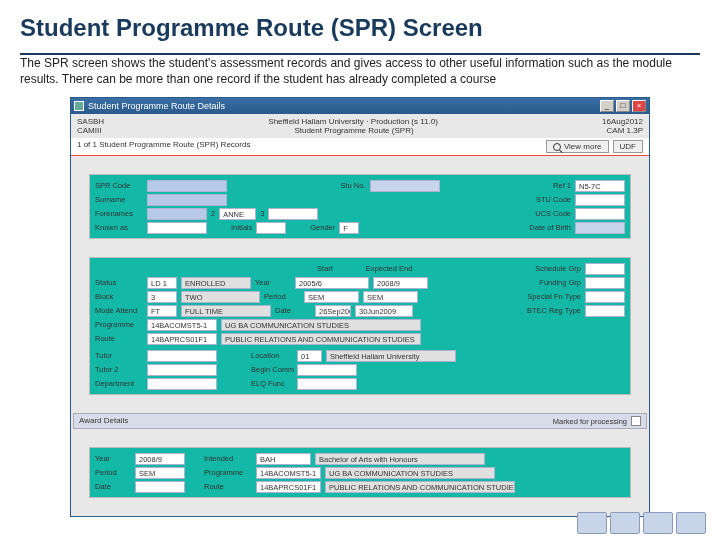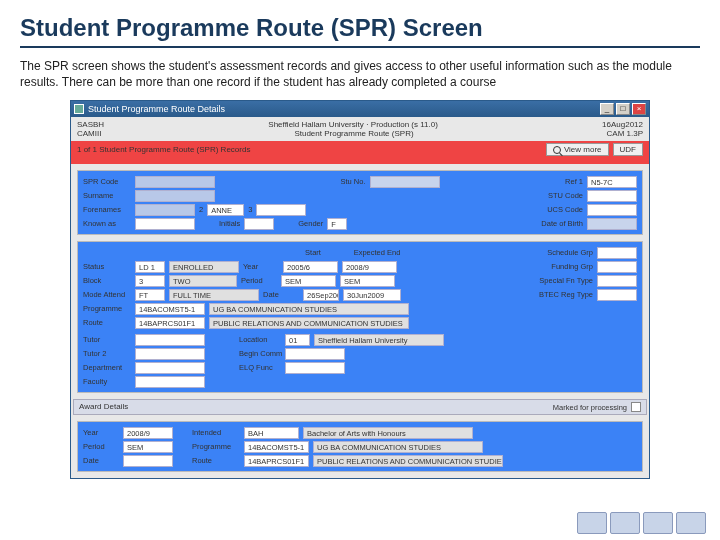--- a/index.html
+++ b/index.html
@@ -1,36 +1,36 @@
 <!DOCTYPE html>
 <html><head>
 <meta charset="utf-8">
 <style>
 *{box-sizing:border-box;margin:0;padding:0;font-family:Arial,sans-serif}
 body{width:720px;height:540px;background:#fff;position:relative;overflow:hidden}
 .slide{padding:14px 20px 0 20px}
-h1{font-size:24px;font-weight:bold;color:#1a3a5c;border-bottom:2px solid #1a3a5c;padding-bottom:4px;margin-bottom:10px}
+h1{font-size:24px;font-weight:bold;color:#1a3a5c;border-bottom:2px solid #1a3a5c;padding-bottom:11px;}
 .intro{font-size:12px;color:#222;line-height:1.35;margin-bottom:10px}
 .window{margin:0 50px;border:1px solid #2a5a8a;background:#e8e8e8;font-size:8px;color:#333}
 .titlebar{background:linear-gradient(#3a6ea5,#2a5a8a);color:#fff;display:flex;align-items:center;padding:2px 3px;height:16px}
 .titlebar .ticon{width:10px;height:10px;background:#6a9;border:1px solid #fff;margin-right:4px}
 .titlebar .ttxt{flex:1;font-size:9px}
 .winbtns{display:flex;gap:2px}
 .winbtn{width:14px;height:12px;background:#d4d0c8;border:1px solid #fff;border-right-color:#888;border-bottom-color:#888;font-size:8px;text-align:center;line-height:10px;color:#000}
 .winbtn.close{background:#d44;color:#fff}
 .hdr{background:#e8e8e8;padding:3px 6px}
 .hdr-row{display:flex;justify-content:flex-start;font-size:8px}
 .hdr-center{text-align:center;flex:1}
-.toolbar{display:flex;justify-content:space-between;align-items:center;padding:2px 6px;background:#ef4444;border-bottom:6px solid #ef4444}
+.toolbar{display:flex;justify-content:space-between;padding:2px 6px;background:#ffffff;border-bottom:1px solid #ef4444}
 .toolbar .lbl{font-size:8px}
 .tbtns{display:flex;gap:4px}
 .tbtn{background:#f0f0f0;border:1px solid #999;padding:1px 6px;font-size:8px;display:flex;align-items:center;gap:3px}
 .mag{width:8px;height:8px;border:1px solid #333;border-radius:50%;position:relative}
 .mag:after{content:"";position:absolute;width:4px;height:1px;background:#333;bottom:-2px;right:-3px;transform:rotate(45deg)}
-.panel{background:#3b82f6;border:1px solid #bbb;margin:6px;padding:3px 5px}
+.panel{background:#14b8a6;border:1px solid #bbb;margin:18px;padding:3px 5px}
 .frow{display:flex;align-items:center;gap:4px;margin:1px 0;min-height:13px}
 .flbl{font-size:7.5px;color:#333;white-space:nowrap}
 .w40{width:42px}.w45{width:48px}.w35{width:36px}
 .fval{background:#fff;border:1px solid #b0b0d0;padding:1px 3px;font-size:7.5px;height:12px;line-height:10px;overflow:hidden;white-space:nowrap}
 .fval.dis{background:#e0e0e0}
 .fval.hl{background:#b8c8e8}
 .fval.hl2{background:#c8d4ec}
 .sechdr{background:#d8dce8;font-size:8px;padding:2px 5px;border:1px solid #aab;margin:2px;display:flex;justify-content:space-between}
 .chk{width:10px;height:10px;background:#fff;border:1px solid #888;display:inline-block}
 .spacer{flex:1}
@@ -132,30 +132,30 @@
         <span class="flbl" style="width:60px;text-align:center">Expected End</span>
         <span class="spacer"></span>
         <span class="flbl">Schedule Grp</span>
         <span class="fval" style="width:40px"></span>
       </div>
       <div class="frow">
         <span class="flbl w45">Status</span>
         <span class="fval" style="width:30px">LD 1</span>
         <span class="fval dis" style="width:70px">ENROLLED</span>
         <span class="flbl w35">Year</span>
-        <span class="fval" style="width:55px">2005/6</span>
+        <span class="fval" style="width:74px">2005/6</span>
         <span class="fval" style="width:55px">2008/9</span>
         <span class="spacer"></span>
         <span class="flbl">Funding Grp</span>
         <span class="fval" style="width:40px"></span>
       </div>
       <div class="frow">
         <span class="flbl w45">Block</span>
         <span class="fval" style="width:30px">3</span>
-        <span class="fval dis" style="width:68px">TWO</span>
+        <span class="fval dis" style="width:79px">TWO</span>
         <span class="flbl w35">Period</span>
         <span class="fval" style="width:55px">SEM</span>
         <span class="fval" style="width:55px">SEM</span>
         <span class="spacer"></span>
         <span class="flbl">Special Fn Type</span>
         <span class="fval" style="width:40px"></span>
       </div>
       <div class="frow">
         <span class="flbl w45">Mode Attend</span>
         <span class="fval" style="width:30px">FT</span>
@@ -189,24 +189,20 @@
         <span class="fval" style="width:70px"></span>
         <span class="flbl w40" style="margin-left:30px">Begin Comm</span>
         <span class="fval" style="width:60px"></span>
       </div>
       <div class="frow">
         <span class="flbl w45">Department</span>
         <span class="fval" style="width:70px"></span>
         <span class="flbl w40" style="margin-left:30px">ELQ Func</span>
         <span class="fval" style="width:60px"></span>
       </div>
-      <div class="frow">
-        <span class="flbl w45">Faculty</span>
-        <span class="fval" style="width:70px"></span>
-      </div>
     </div>
 
     <div class="sechdr">
       <span>Award Details</span>
       <span style="display:flex;align-items:center;gap:4px">
           <span class="flbl">Marked for processing</span>
           <span class="chk"></span>
         </span>
     </div>
     <div class="panel">

